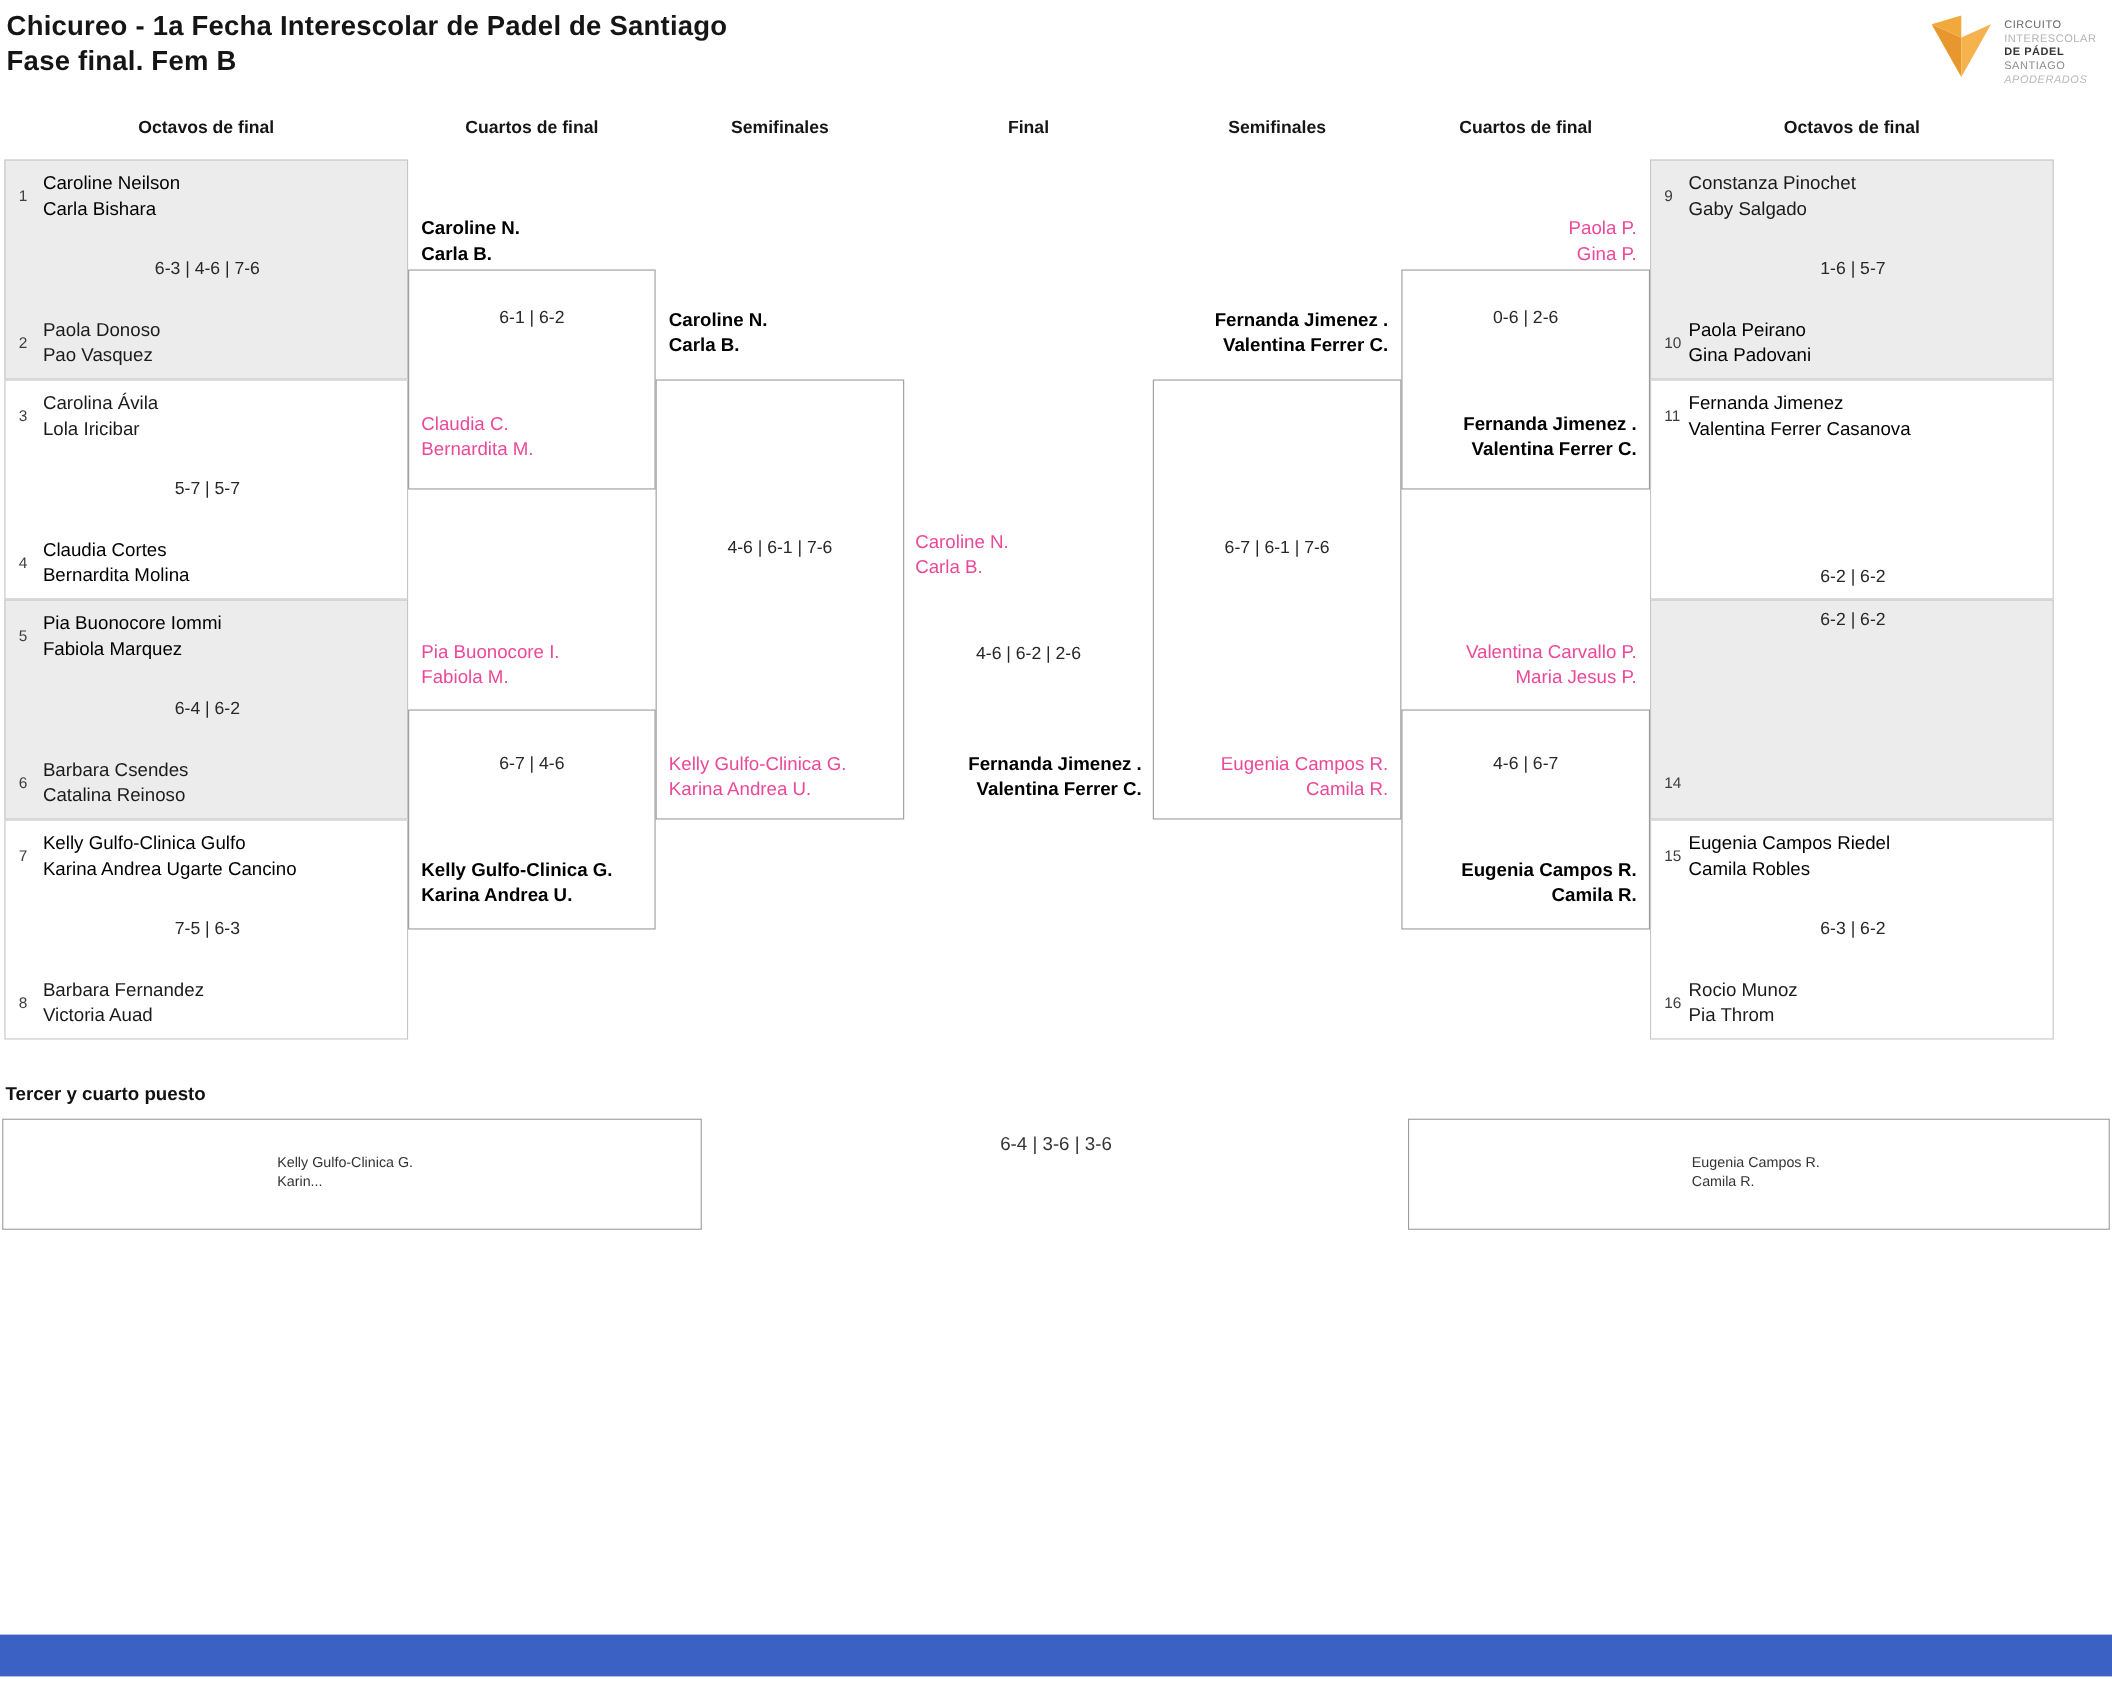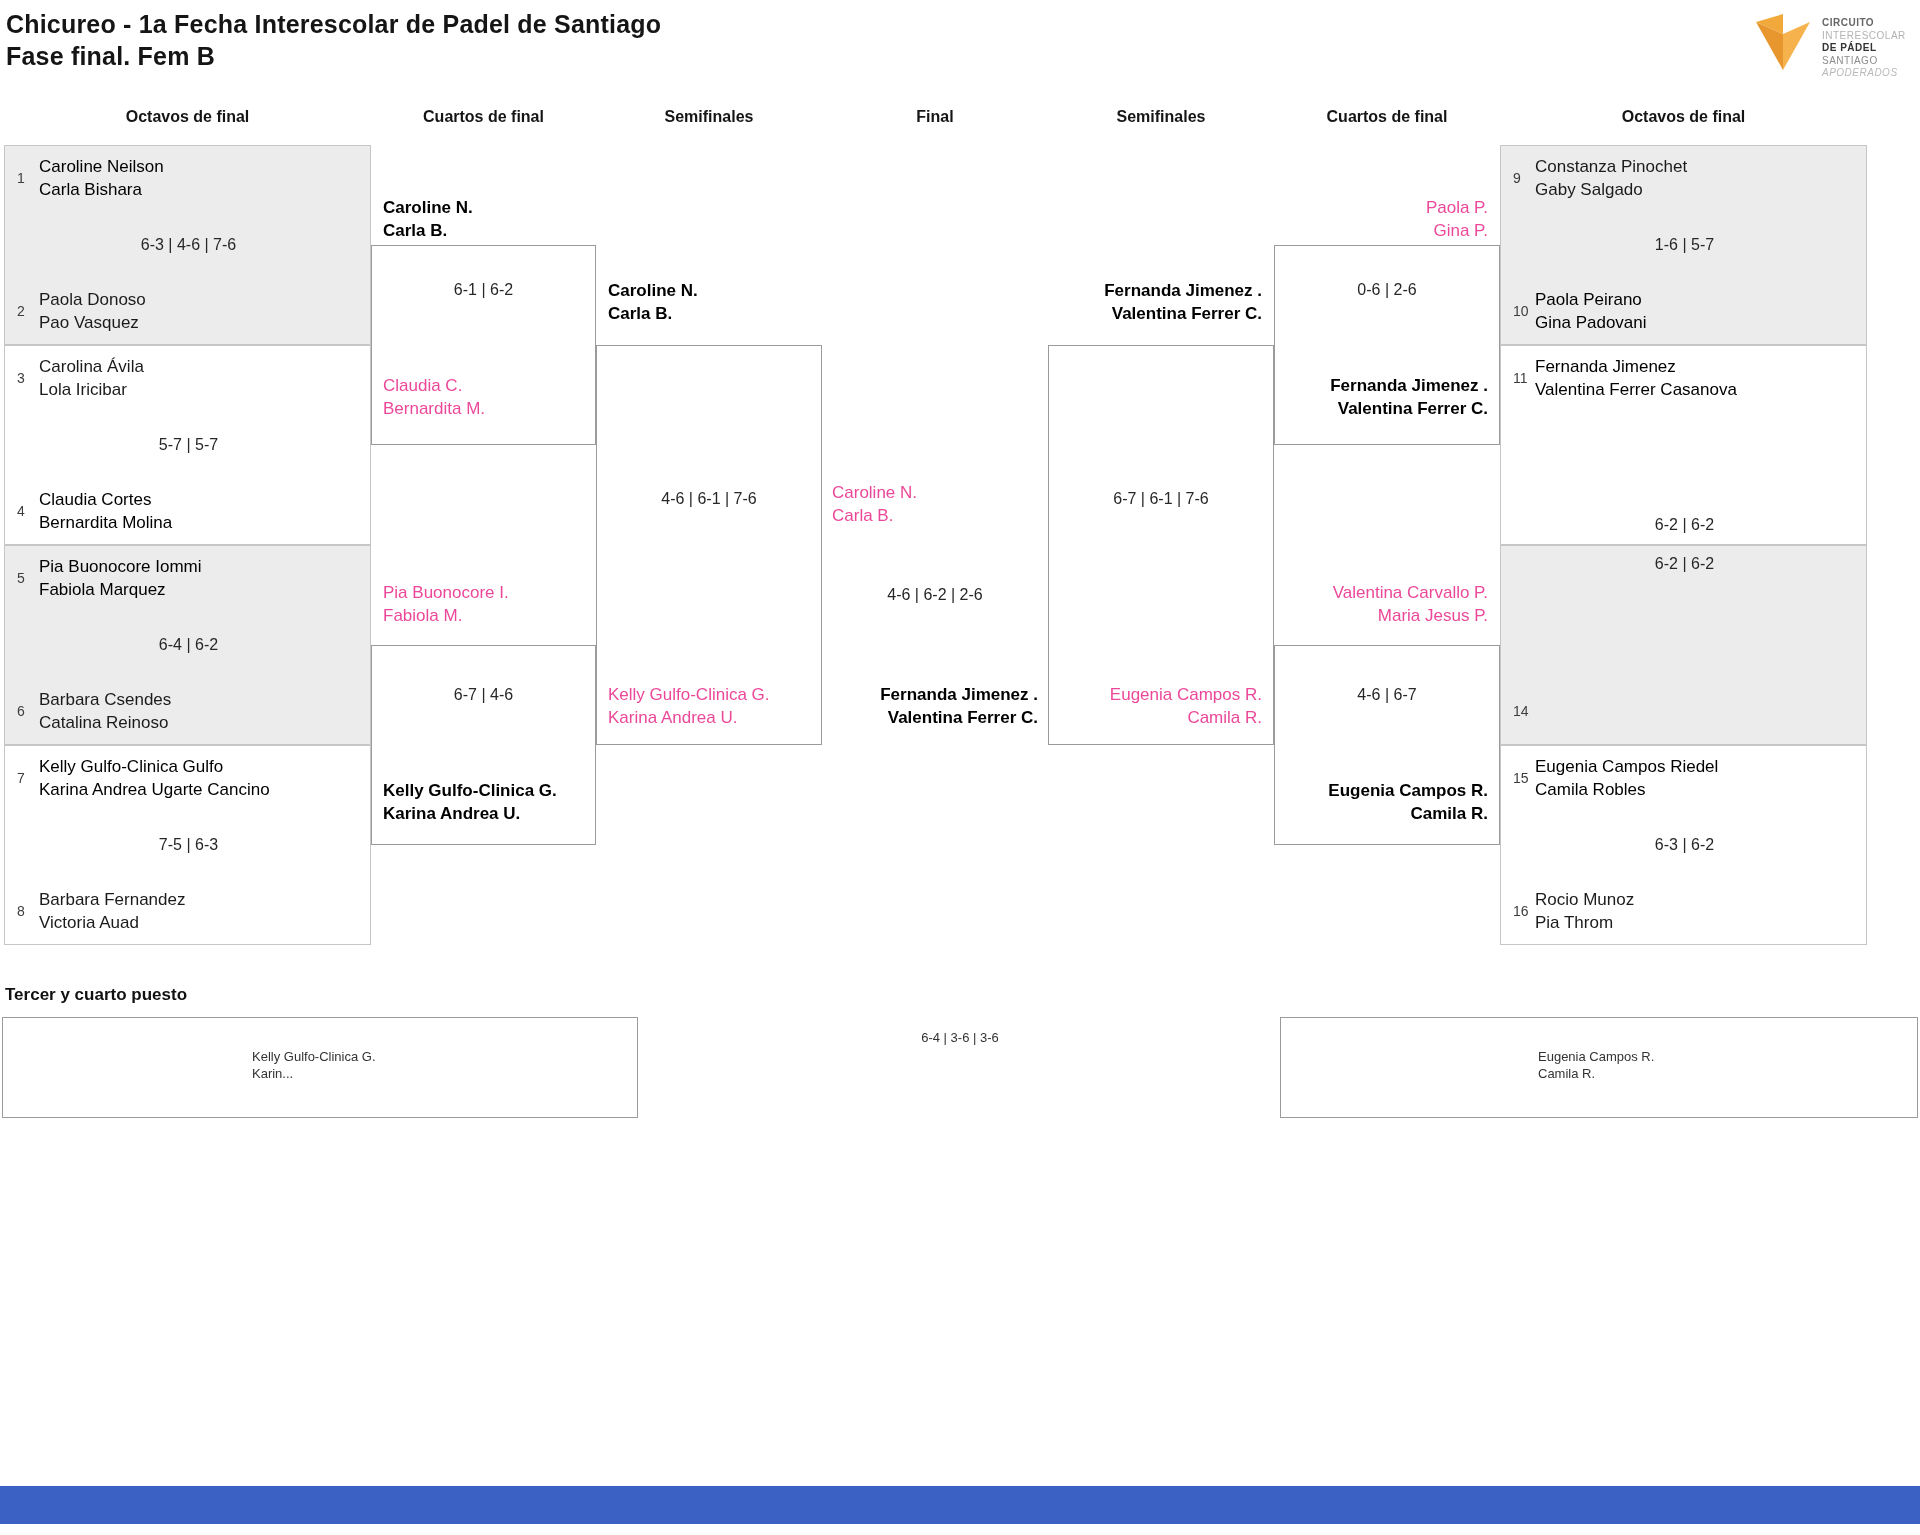--- a/index.html
+++ b/index.html
@@ -21,27 +21,27 @@
   
   .rect{position:absolute;border:1px solid #9b9b9b;background:transparent}
   
   .adv{position:absolute;font-size:17px;line-height:23px;color:#ec4899;white-space:nowrap}
   .adv.w{font-weight:bold;color:#000}
   .adv.r{text-align:right}
   .cscore{position:absolute;text-align:center;font-size:16px;color:#272727}
   
   .tp-label{position:absolute;left:5px;top:985px;font-size:17px;font-weight:bold;color:#111}
   .tp-text{position:absolute;font-size:13px;line-height:17px;color:#333}
-  .tp-score{position:absolute;font-size:13px;color:#333;text-align:center}
+  .tp-score{position:absolute;font-size:17px;color:#333;text-align:center}
   
   .footer-bar{position:absolute;left:0;top:1486px;width:1920px;height:38px;background:#3c61c4}
   
   .logo{position:absolute;left:1752px;top:12px;display:flex;align-items:flex-start}
   .logo-text{margin-left:8px;margin-top:5px;font-size:10px;line-height:12.5px;letter-spacing:.5px;white-space:nowrap}
-  .lg1{color:#666;font-weight:bold}
+  .lg1{color:#666;font-weight:normal}
   .lg2{color:#b3b3b3}
   .lg3{color:#333;font-weight:bold}
   .lg4{color:#8c8c8c}
   .lg5{color:#b8b8b8;font-style:italic}
 </style>
 </head>
 <body>
 
 <div class="page">
 

